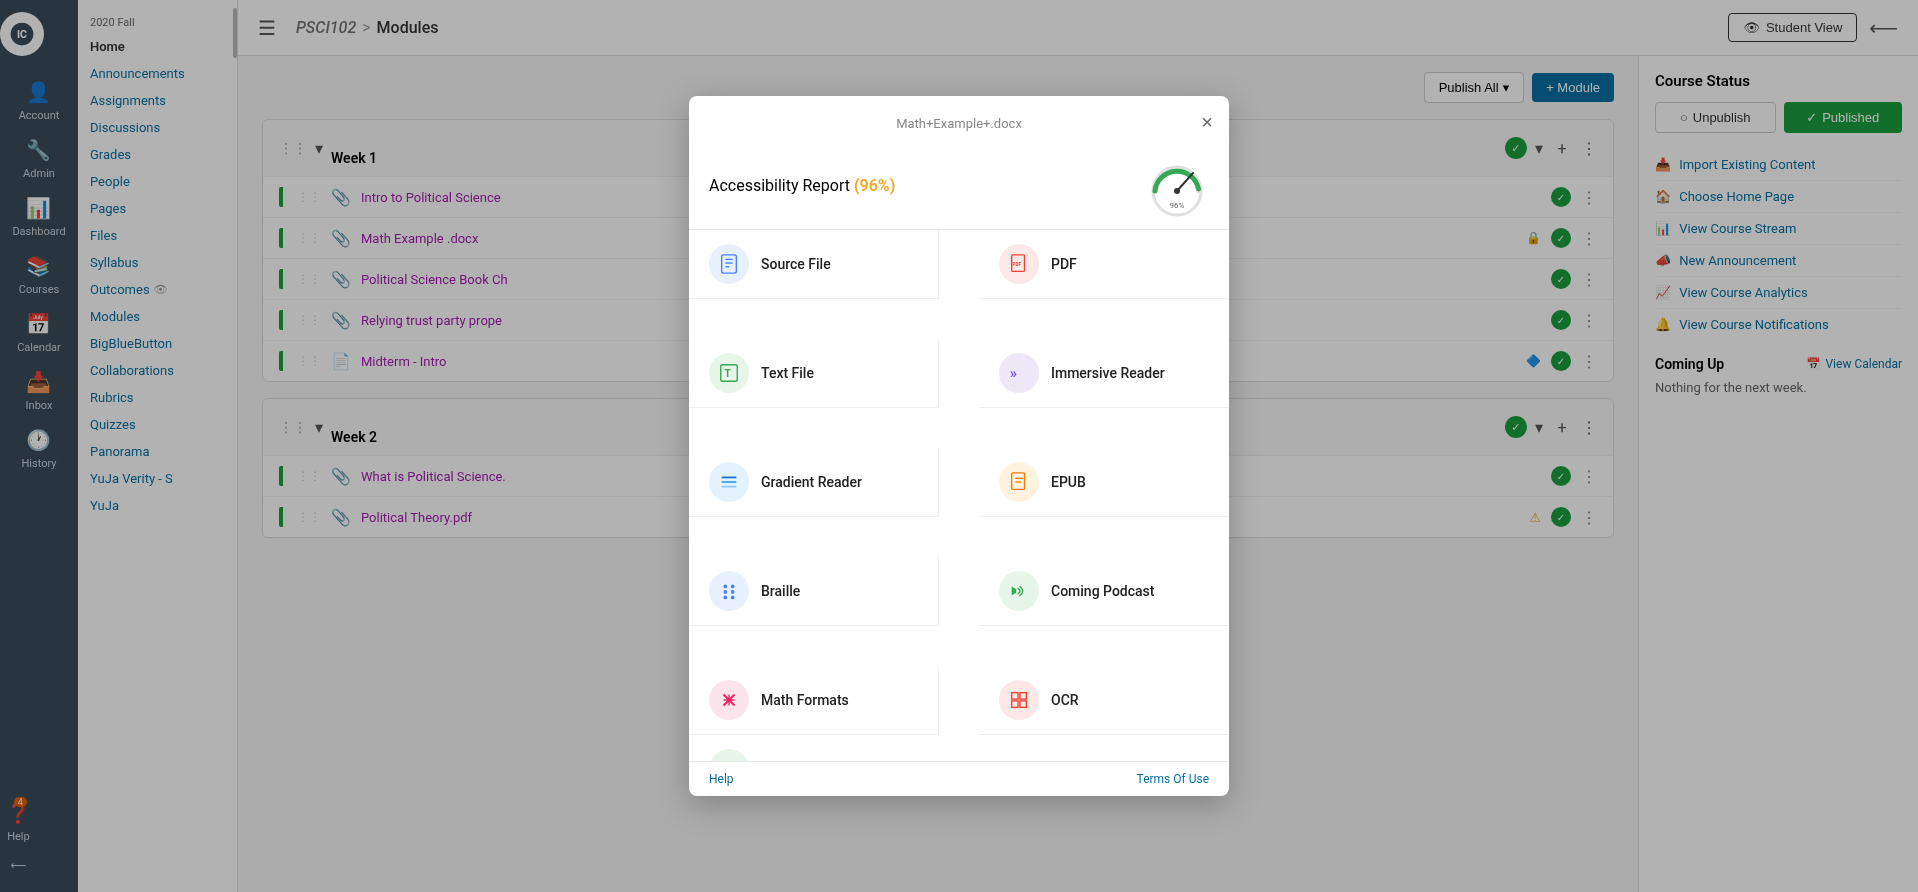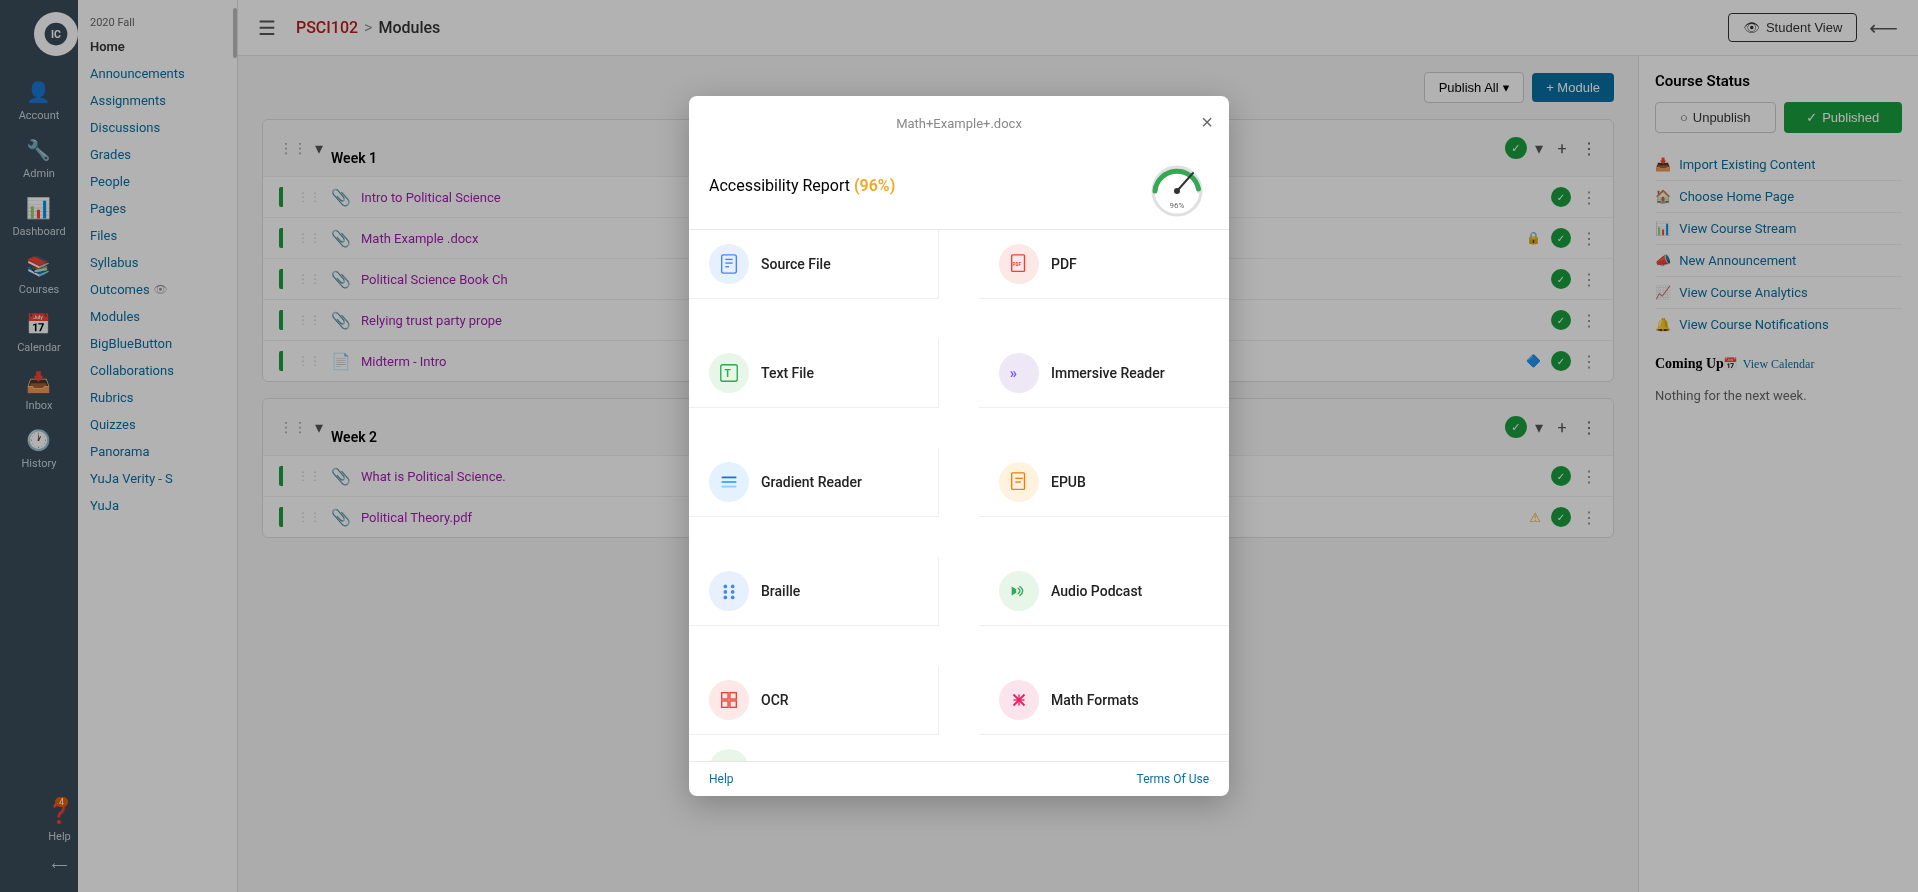--- a/index.html
+++ b/index.html
@@ -3,21 +3,21 @@
   <meta charset="utf-8">
   <style>
     * { box-sizing: border-box; margin: 0; padding: 0; }
     body { font-family: -apple-system, BlinkMacSystemFont, 'Segoe UI', Roboto, sans-serif; background: #f5f5f5; overflow: hidden; }
 
     
     .app-wrapper { display: flex; width: 1918px; height: 892px; position: relative; }
 
     
     .nav-rail {
-      width: 78px; min-width: 78px; background: #394B58; display: flex; flex-direction: column; align-items: flex-end;
+      width: 78px; min-width: 78px; background: #394B58; display: flex; flex-direction: column; align-items: flex-start;
       padding-top: 12px; gap: 0;
     }
     .nav-rail-logo {
       width: 44px; height: 44px; background: #fff; border-radius: 50%; display: flex; align-items: center; justify-content: center;
       margin-bottom: 16px;
     }
     .nav-rail-logo svg { width: 28px; height: 28px; }
     .nav-item {
       display: flex; flex-direction: column; align-items: center; gap: 3px; padding: 8px 6px; width: 100%;
       cursor: pointer; color: #c8d3dc; font-size: 11px; text-align: center;
@@ -40,21 +40,21 @@
     
     .main-area { flex: 1; display: flex; flex-direction: column; background: #f5f5f5; overflow: hidden; }
 
     
     .top-bar {
       height: 56px; background: #fff; border-bottom: 1px solid #e0e0e0; display: flex; align-items: center;
       padding: 0 20px; gap: 12px;
     }
     .hamburger { font-size: 20px; cursor: pointer; color: #555; margin-right: 8px; }
     .breadcrumb { display: flex; align-items: center; gap: 6px; font-size: 16px; }
-    .breadcrumb-link { color: #b91c1c; text-decoration: none; font-weight: 500; cursor: pointer; }
+    .breadcrumb-link { color: #737373; text-decoration: none; font-weight: 500; cursor: pointer; font-style: italic; }
     .breadcrumb-sep { color: #999; }
     .breadcrumb-current { color: #333; font-weight: 500; }
     .top-bar-right { margin-left: auto; display: flex; align-items: center; gap: 12px; }
     .student-view-btn {
       border: 1px solid #333; border-radius: 4px; padding: 6px 14px; font-size: 13px;
       background: #fff; cursor: pointer; display: flex; align-items: center; gap: 6px; color: #333;
     }
     .collapse-btn { font-size: 20px; cursor: pointer; color: #555; }
 
     
@@ -112,21 +112,21 @@
     .published-btn {
       flex: 1; background: #1a9e3e; color: #fff; border: none; border-radius: 4px; padding: 7px 10px; font-size: 13px;
       cursor: pointer; display: flex; align-items: center; justify-content: center; gap: 5px;
     }
     .right-link {
       display: flex; align-items: center; gap: 8px; padding: 8px 0; font-size: 13px; color: #0770A3;
       cursor: pointer; border-bottom: 1px solid #f0f0f0; text-decoration: none;
     }
     .right-link:last-of-type { border-bottom: none; }
     .coming-up-section { margin-top: 16px; }
-    .coming-up-header { display: flex; align-items: center; justify-content: flex-start; margin-bottom: 16px; font-family: Liberation Serif, serif; }
+    .coming-up-header { display: flex; align-items: center; justify-content: space-between; margin-bottom: 8px; }
     .coming-up-title { font-size: 14px; font-weight: 600; }
     .view-calendar-link { font-size: 12px; color: #0770A3; cursor: pointer; display: flex; align-items: center; gap: 4px; }
     .nothing-text { font-size: 13px; color: #666; }
 
     
     .accessibility-fab {
       position: fixed; bottom: 24px; right: 24px; width: 44px; height: 44px; background: #1a6fb5; border-radius: 50%;
       display: flex; align-items: center; justify-content: center; cursor: pointer; color: #fff; font-size: 22px;
       box-shadow: 0 2px 8px rgba(0,0,0,0.3); z-index: 10;
     }
@@ -544,44 +544,44 @@
           <span class="format-label">Braille</span>
         </div>
         <div class="format-item">
           <div class="format-icon" style="background:#e8f5e9;">
             <svg width="22" height="22" viewBox="0 0 24 24">
               <polygon points="4,7 4,17 9,14 9,10" fill="#34a853"></polygon>
               <path d="M11 9 Q15 12 11 15" fill="none" stroke="#34a853" stroke-width="1.5" stroke-linecap="round"></path>
               <path d="M13 7 Q19 12 13 17" fill="none" stroke="#34a853" stroke-width="1.5" stroke-linecap="round"></path>
             </svg>
           </div>
-          <span class="format-label">Audio Podcast</span>
-        </div>
-
+          <span class="format-label">Coming Podcast</span>
+        </div>
+
+        <div class="format-item">
+          <div class="format-icon" style="background:#fce4ec;">
+            <svg width="22" height="22" viewBox="0 0 24 24">
+              <line x1="6" y1="6" x2="18" y2="18" stroke="#e91e63" stroke-width="2"></line>
+              <line x1="6" y1="18" x2="18" y2="6" stroke="#e91e63" stroke-width="2"></line>
+              <line x1="6" y1="12" x2="18" y2="12" stroke="#e91e63" stroke-width="1.5"></line>
+              <line x1="12" y1="6" x2="12" y2="18" stroke="#e91e63" stroke-width="1.5"></line>
+            </svg>
+          </div>
+          <span class="format-label">Math Formats</span>
+        </div>
         <div class="format-item">
           <div class="format-icon" style="background:#fde8e8;">
             <svg width="22" height="22" viewBox="0 0 24 24">
               <rect x="4" y="4" width="7" height="7" fill="none" stroke="#ea4335" stroke-width="1.5"></rect>
               <rect x="13" y="4" width="7" height="7" fill="none" stroke="#ea4335" stroke-width="1.5"></rect>
               <rect x="4" y="13" width="7" height="7" fill="none" stroke="#ea4335" stroke-width="1.5"></rect>
               <rect x="13" y="13" width="7" height="7" fill="none" stroke="#ea4335" stroke-width="1.5"></rect>
             </svg>
           </div>
           <span class="format-label">OCR</span>
-        </div>
-        <div class="format-item">
-          <div class="format-icon" style="background:#fce4ec;">
-            <svg width="22" height="22" viewBox="0 0 24 24">
-              <line x1="6" y1="6" x2="18" y2="18" stroke="#e91e63" stroke-width="2"></line>
-              <line x1="6" y1="18" x2="18" y2="6" stroke="#e91e63" stroke-width="2"></line>
-              <line x1="6" y1="12" x2="18" y2="12" stroke="#e91e63" stroke-width="1.5"></line>
-              <line x1="12" y1="6" x2="12" y2="18" stroke="#e91e63" stroke-width="1.5"></line>
-            </svg>
-          </div>
-          <span class="format-label">Math Formats</span>
         </div>
 
       </div>
 
       <div class="format-item-full">
         <div class="format-icon" style="background:#e8f5e9;">
           <svg width="22" height="22" viewBox="0 0 24 24">
             <path d="M5 12 L10 7 L15 12" fill="none" stroke="#34a853" stroke-width="1.5" stroke-linecap="round"></path>
             <path d="M19 12 L14 17 L9 12" fill="none" stroke="#34a853" stroke-width="1.5" stroke-linecap="round"></path>
           </svg>

